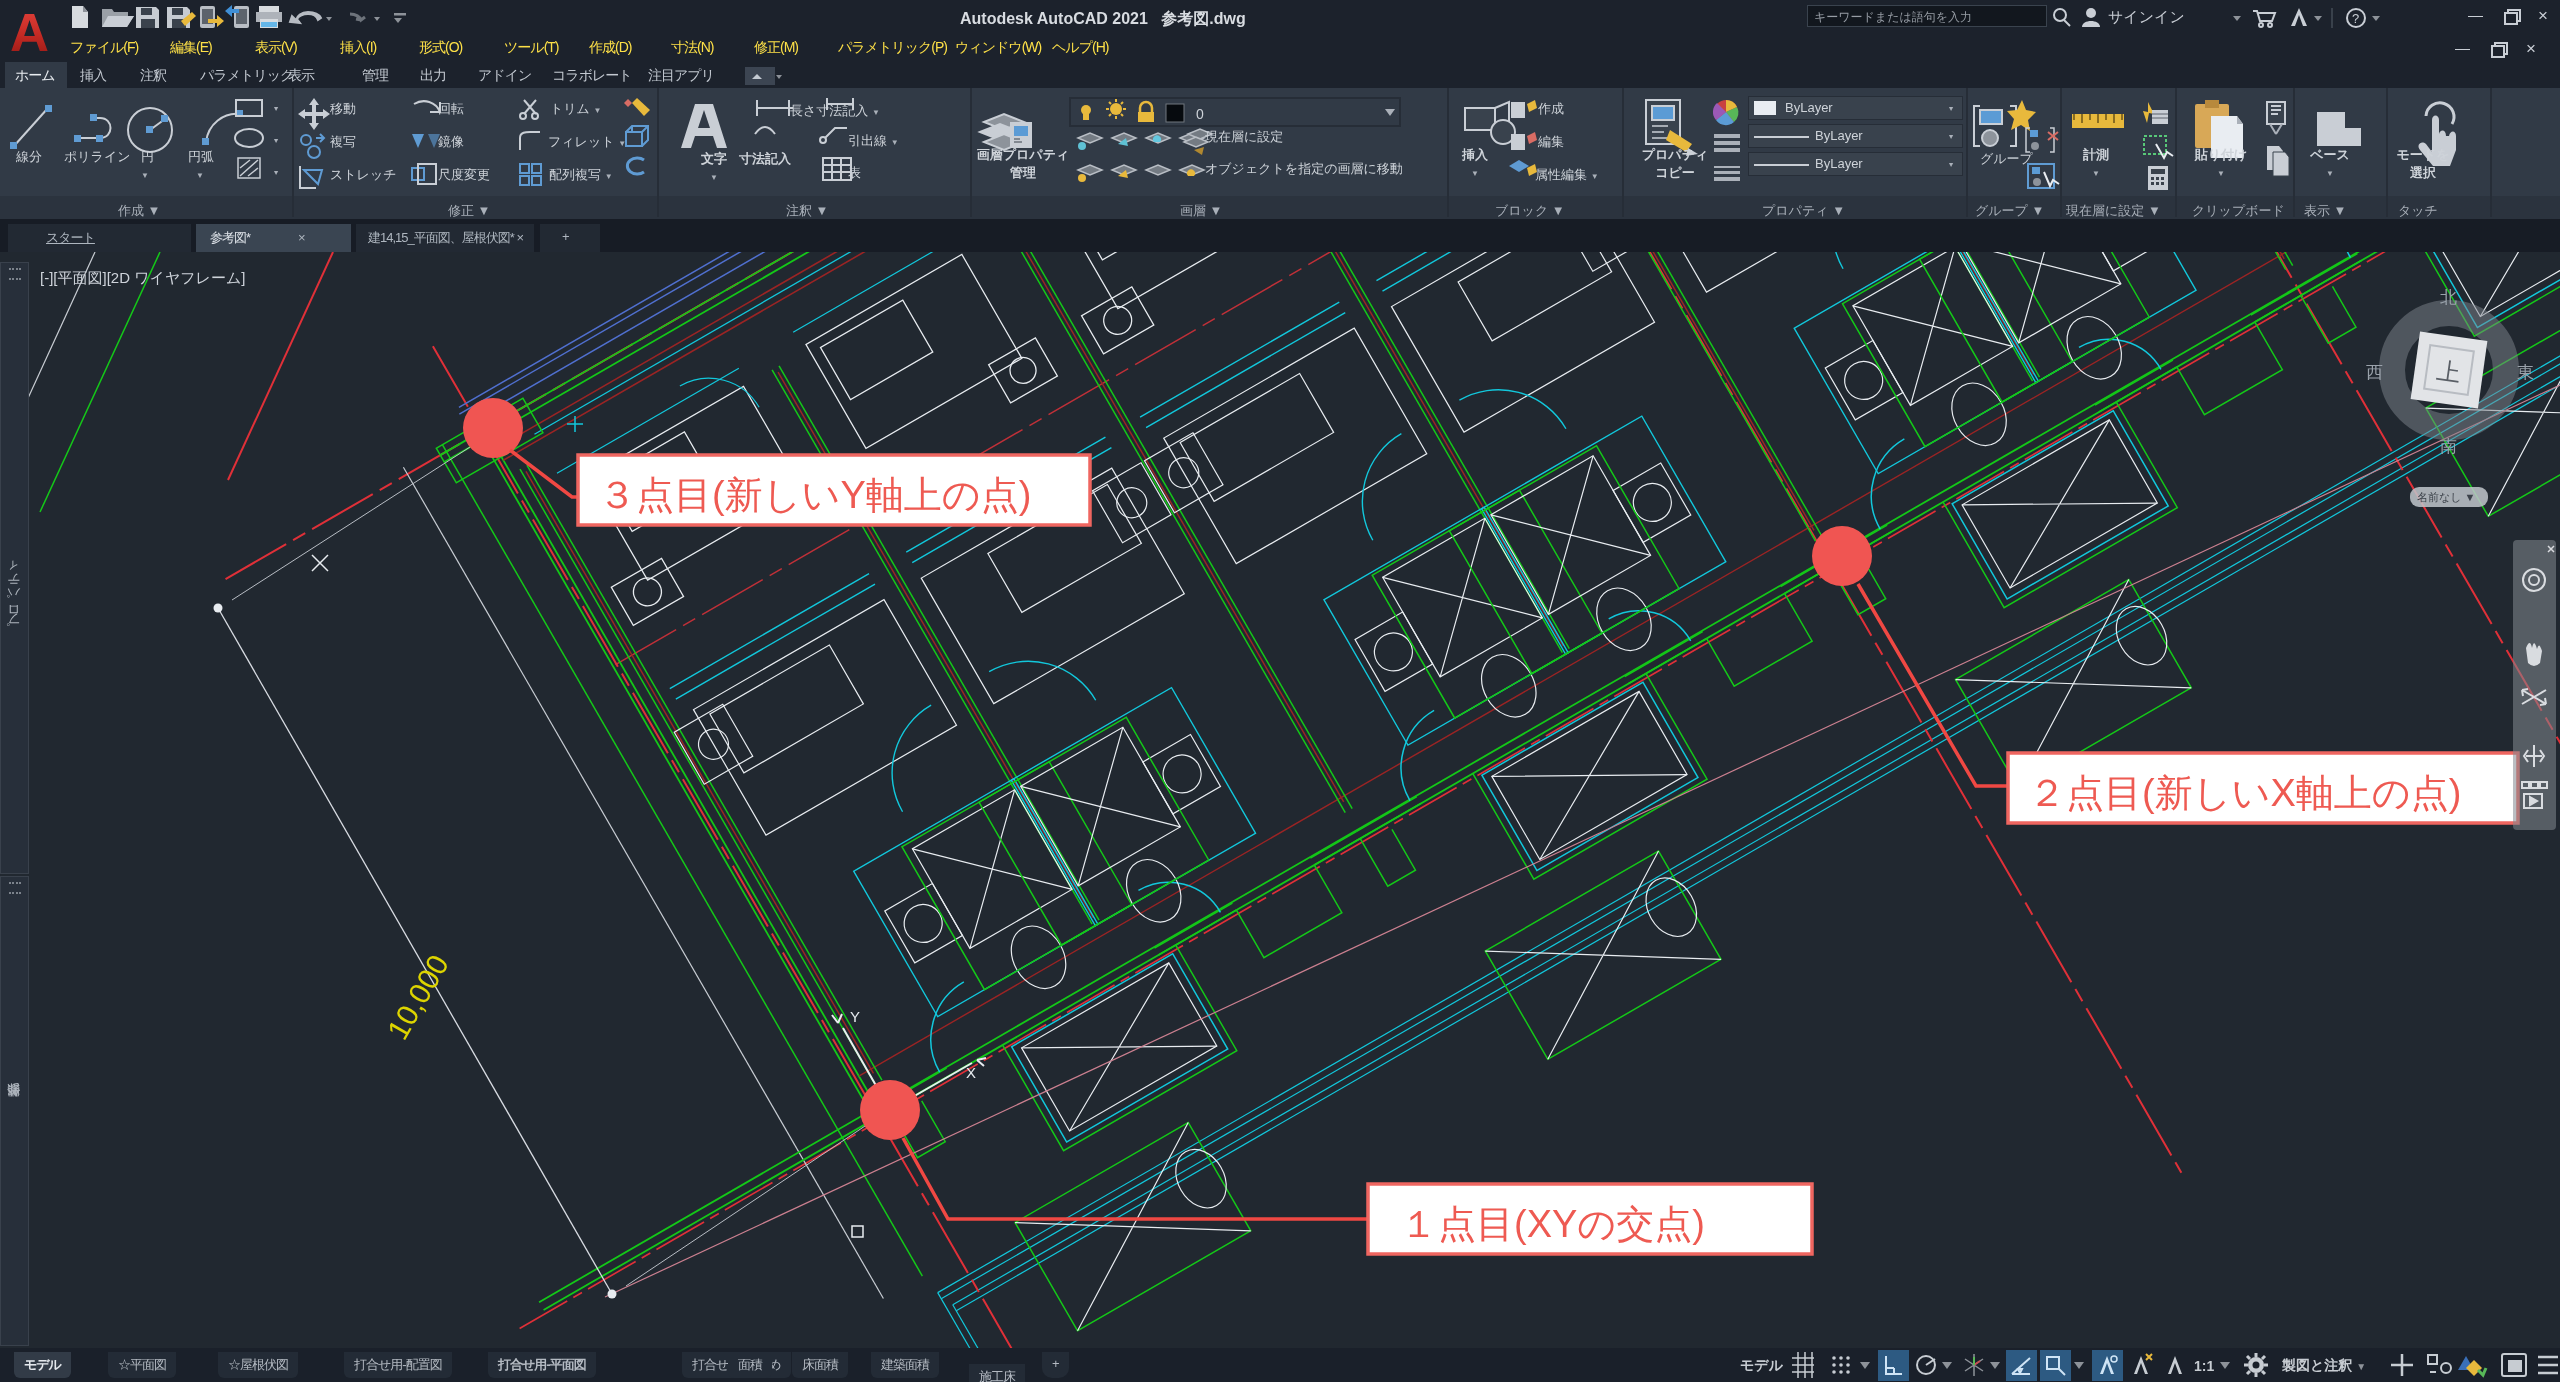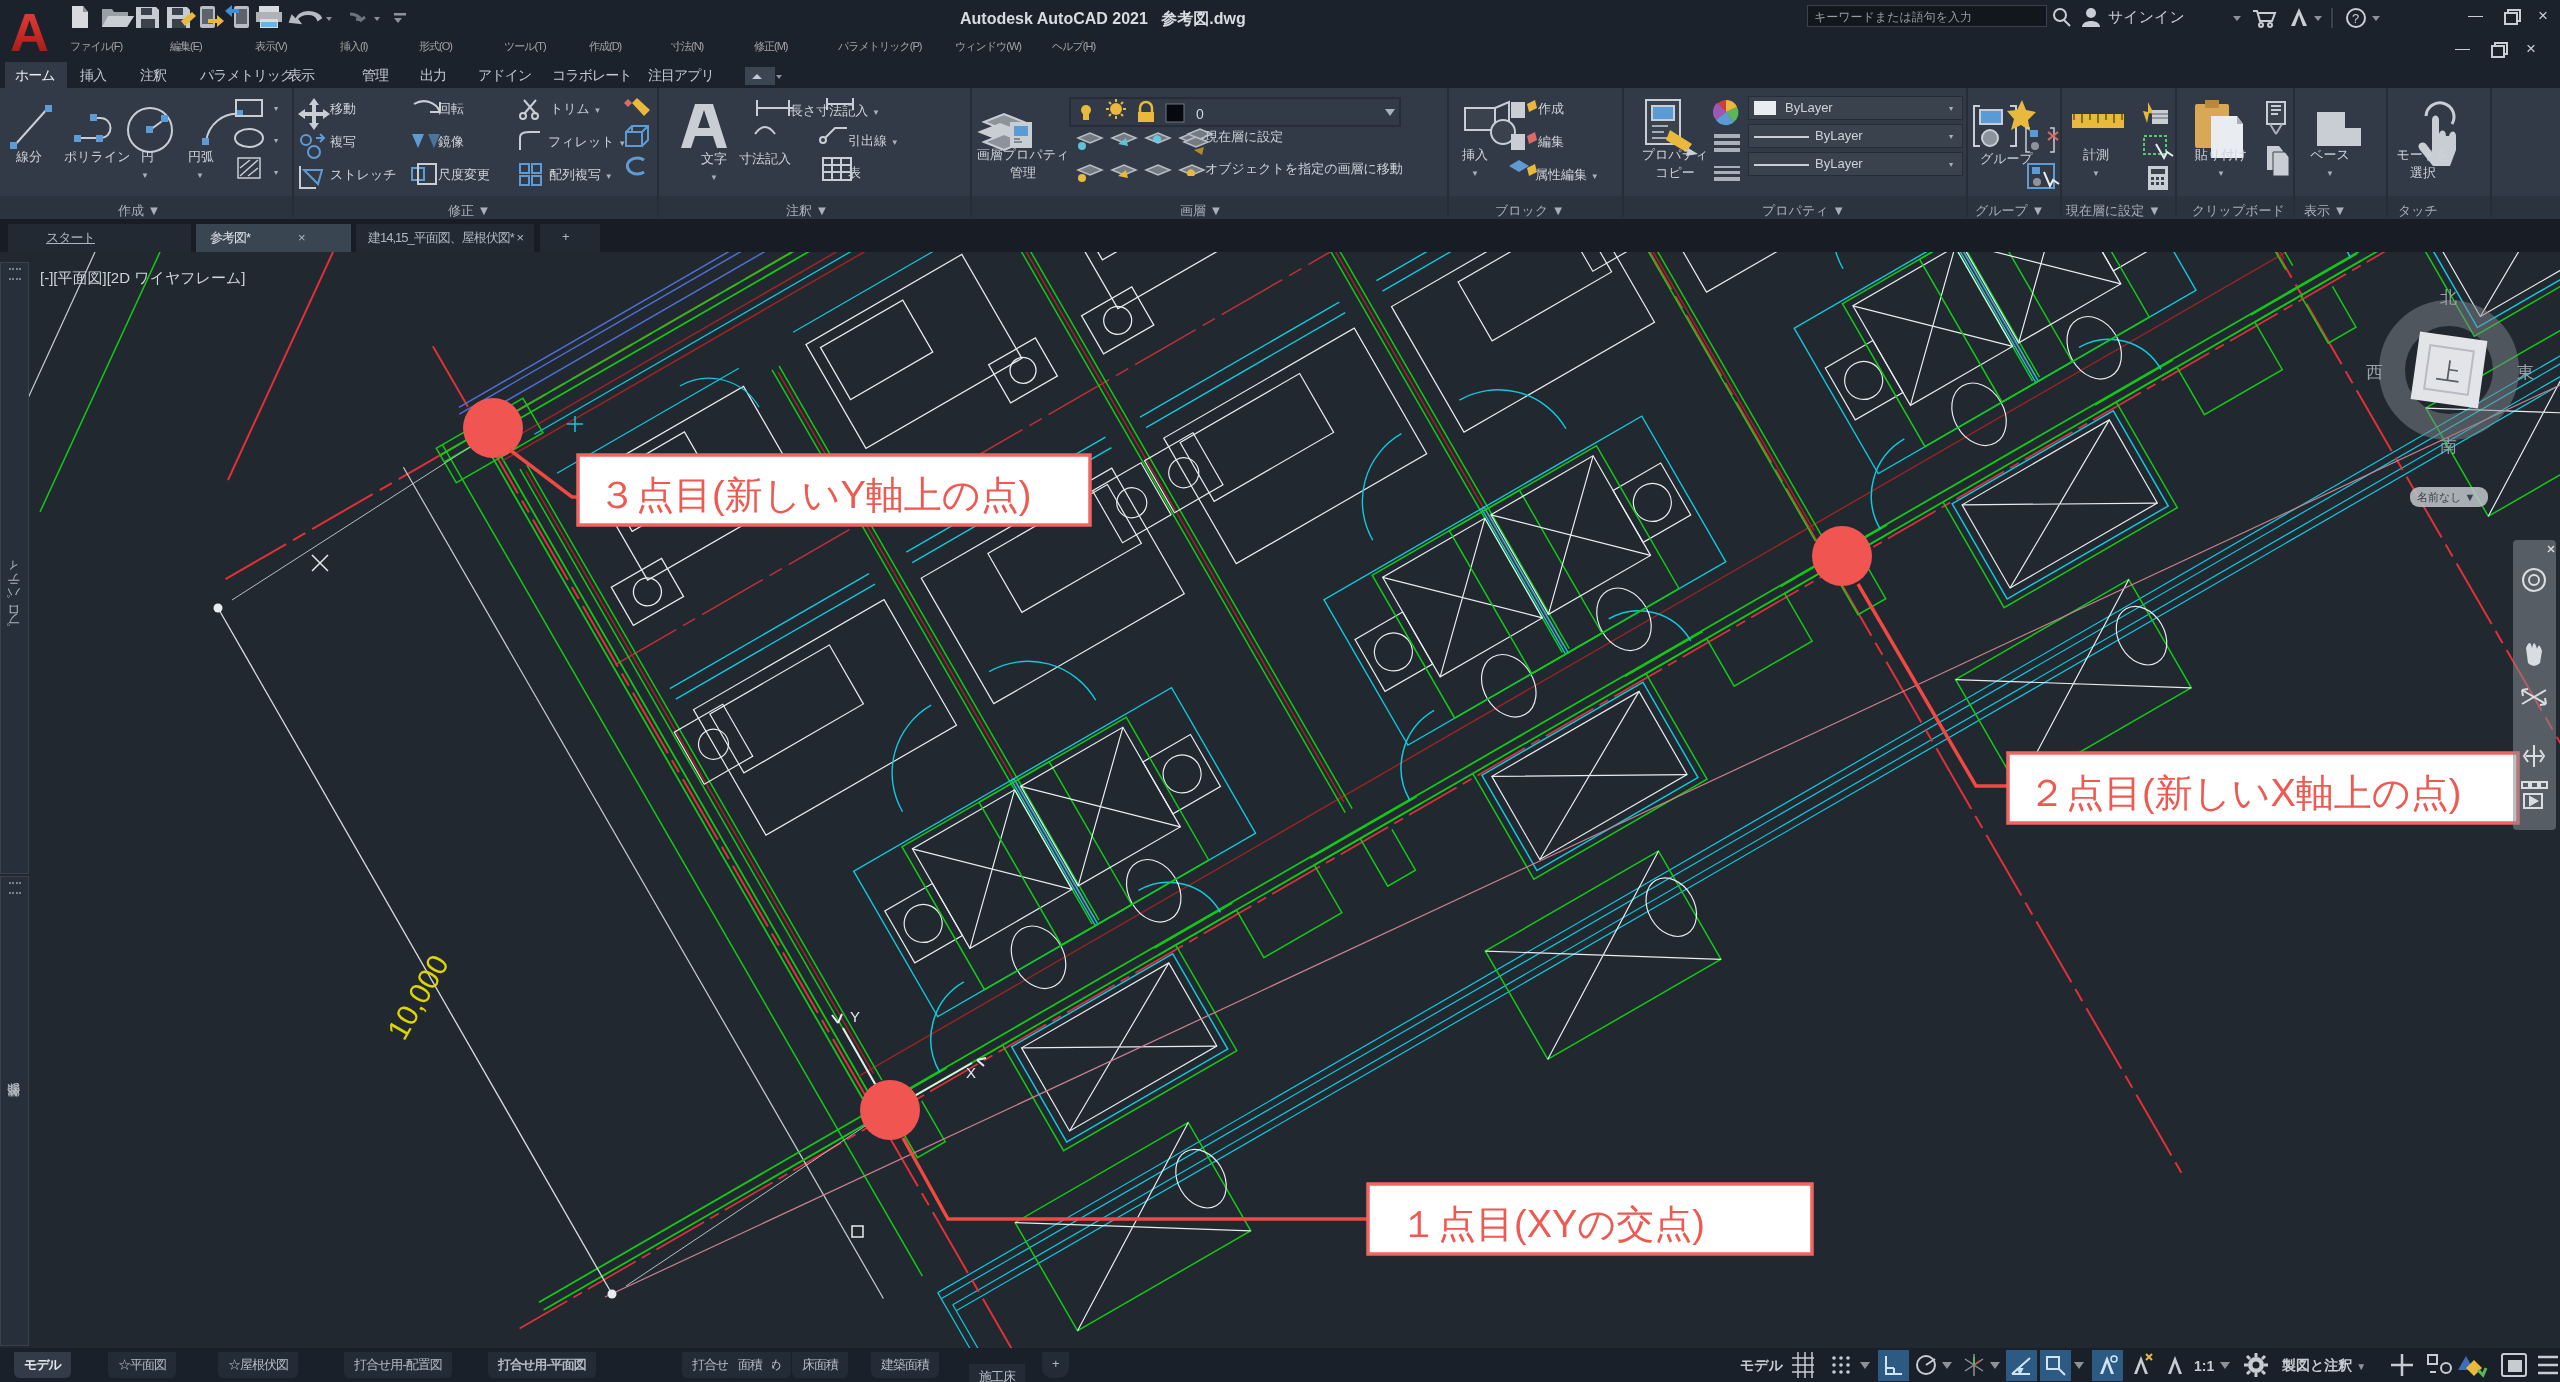--- a/index.html
+++ b/index.html
@@ -1,29 +1,29 @@
 <!DOCTYPE html>
 <html><head>
 <meta charset="utf-8">
 <style>
   html,body{margin:0;padding:0;width:2560px;height:1382px;overflow:hidden;background:#161b23;
     font-family:"Liberation Sans",sans-serif;}
   .abs{position:absolute;}
   #app{position:relative;width:2560px;height:1382px;}
   #titlebar{left:0;top:0;width:2560px;height:32px;background:#1c222c;}
   #menubar{left:0;top:32px;width:2560px;height:30px;background:#1c222c;border-bottom:1px solid #11151c;}
-  .menuitem{position:absolute;top:7px;color:#a3a3a3;font-size:11px;letter-spacing:-1px;white-space:nowrap;}
+  .menuitem{position:absolute;top:7px;color:#fde047;font-size:14px;letter-spacing:-1px;white-space:nowrap;}
   #ribbontabs{left:0;top:62px;width:2560px;height:26px;background:#1c222c;}
   .rtab{position:absolute;top:5px;height:21px;color:#c3c9d1;font-size:14px;letter-spacing:-1px;white-space:nowrap;}
   #ribbon{left:0;top:88px;width:2560px;height:131px;background:#313a46;}
   #rlabels{position:absolute;left:0;top:108px;width:2560px;height:23px;background:#2b333e;}
   .rsep{position:absolute;top:0px;width:2px;height:129px;background:#262d37;}
   .rlabel{position:absolute;top:114px;color:#a9b0b9;font-size:13px;white-space:nowrap;}
   .rtext{position:absolute;color:#ced3d9;font-size:13px;white-space:nowrap;}
-  .rtext2{position:absolute;color:#ced3d9;font-size:13px;white-space:nowrap;text-align:center;}
+  .rtext2{position:absolute;color:#ced3d9;font-size:13px;white-space:nowrap;text-align:center;font-weight:bold;}
   .dd{position:absolute;color:#aab0b9;font-size:8px;transform:scale(0.9);}
   #doctabs{left:0;top:219px;width:2560px;height:33px;background:#171c25;}
   .dtab{position:absolute;top:5px;height:28px;font-size:13px;letter-spacing:-1px;color:#aeb6bf;box-sizing:border-box;white-space:nowrap;}
   #canvas{left:0;top:252px;width:2560px;height:1096px;background:#212830;}
   #cmdbar{left:578px;top:1311px;width:1434px;height:34px;background:#262d37;}
   #cmdinput{position:absolute;left:122px;top:0;width:1312px;height:34px;background:#d2d3d4;}
   #bottombar{left:0;top:1348px;width:2560px;height:34px;background:#1a202a;}
   .ltab{position:absolute;top:4px;height:26px;font-size:13px;letter-spacing:-1px;color:#b4bac2;padding:4px 10px 0 10px;box-sizing:border-box;background:#232b36;border-radius:0 0 6px 6px;white-space:nowrap;}
   .wbtn{position:absolute;color:#c9ced5;font-size:15px;}
 </style>

